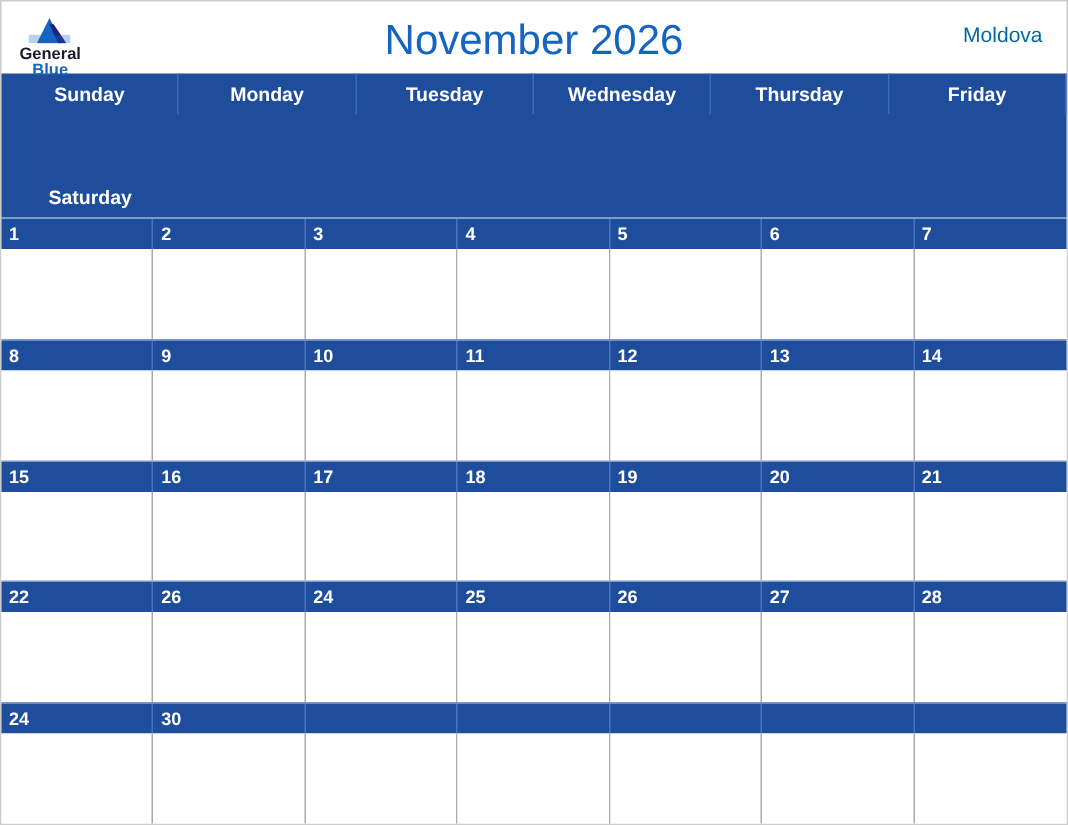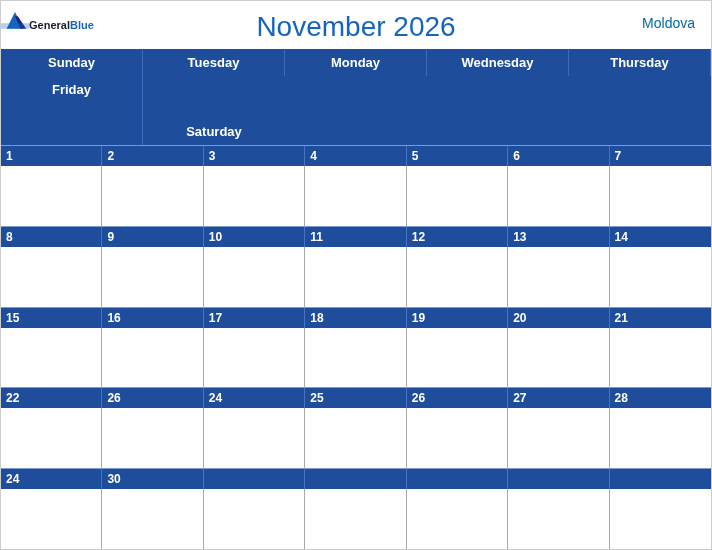--- a/index.html
+++ b/index.html
@@ -20,25 +20,25 @@
     }
     .header {
       display: flex;
       align-items: center;
       justify-content: center;
       padding: 10px 16px 6px;
       position: relative;
     }
     .logo {
       position: absolute;
-      left: 0;
+      left: 12px;
       top: 8px;
       display: flex;
-      flex-direction: row;
-      align-items: flex-end;
+      flex-direction: column;
+      align-items: center;
     }
     .logo-text-general {
       font-size: 11px;
       color: #1a1a2e;
       font-weight: bold;
       line-height: 1;
     }
     .logo-text-blue {
       font-size: 11px;
       color: #1565c0;
@@ -58,21 +58,21 @@
     }
     .country-label {
       position: absolute;
       right: 16px;
       top: 14px;
       font-size: 14px;
       color: #0369a1;
     }
     .day-headers {
       display: grid;
-      grid-template-columns: repeat(5, 1fr);
+      grid-template-columns: repeat(6, 1fr);
       background: #1e4d9b;
     }
     .day-header {
       color: #fff;
       text-align: center;
       padding: 6px 2px;
       font-size: 13px;
       font-weight: bold;
       border-right: 1px solid #3a6bc0;
     }
@@ -132,22 +132,22 @@
       </svg>
       <span class="logo-text-general">General</span>
       <span class="logo-text-blue">Blue</span>
     </div>
     <h1 class="month-title">November 2026</h1>
     <span class="country-label">Moldova</span>
   </div>
 
   <div class="day-headers">
     <div class="day-header">Sunday</div>
+    <div class="day-header">Monday</div>
     <div class="day-header">Tuesday</div>
-    <div class="day-header">Monday</div>
     <div class="day-header">Wednesday</div>
     <div class="day-header">Thursday</div>
     <div class="day-header">Friday</div>
     <div class="day-header">Saturday</div>
   </div>
 
   <div class="calendar-body">
 
     <div class="week-unit">
       <div class="week-dates-bar">

